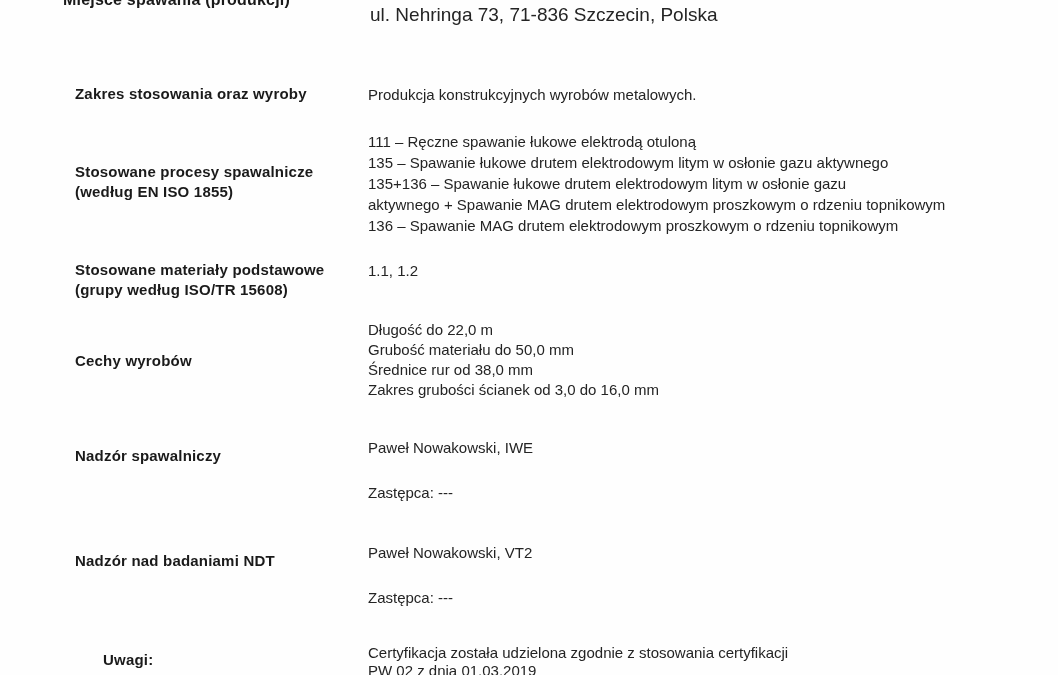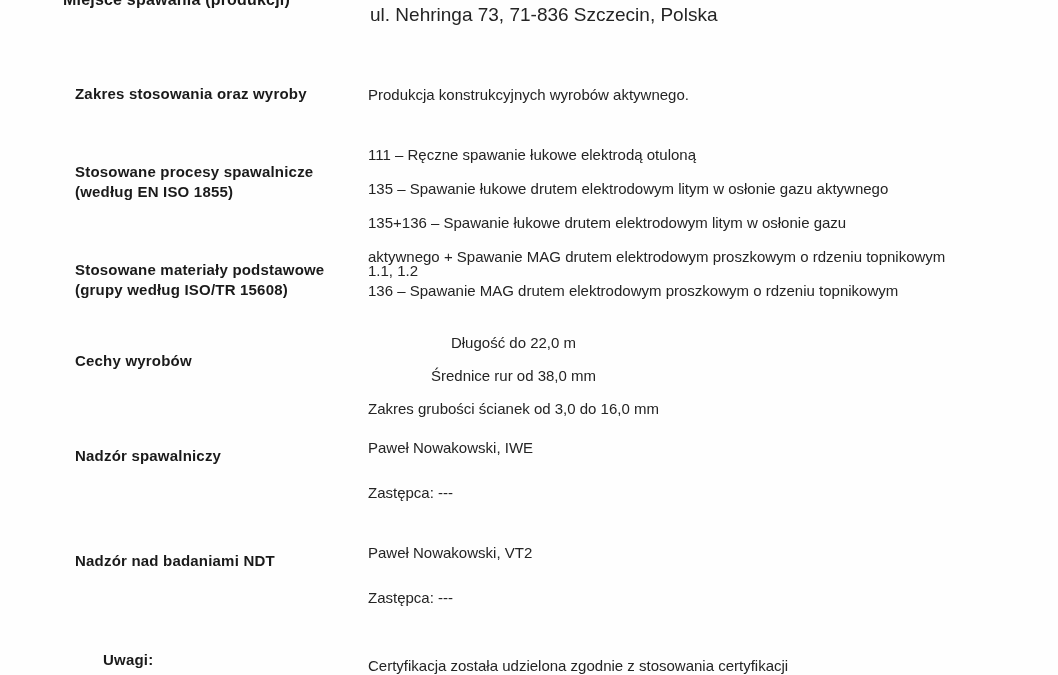--- a/index.html
+++ b/index.html
@@ -35,59 +35,59 @@
     white-space: nowrap;
   }
   .val-block {
     position: absolute;
     font-size: 15px;
     color: #242424;
     white-space: nowrap;
   }
   .val-block > div {
     line-height: 21px;
-    margin-top: 13px;
   }
-  .val-block.lh20 > div { line-height: 20px; text-align: center; }
+  .val-block.lh20 > div { line-height: 20px; }
   .val-block.lh18 > div { line-height: 18px; }
   .address {
     font-size: 19px;
     line-height: 24px;
   }
   .lbl-top {
     font-size: 16px;
     white-space: nowrap;
   }
 </style>
 </head>
 <body>
 
 <div class="doc">
 
   <div class="lbl lbl-top" style="left:63px; top:-10px;">Miejsce spawania (produkcji)</div>
   <div class="val address" style="left:370px; top:3px;">ul. Nehringa 73, 71-836 Szczecin, Polska</div>
 
   <div class="lbl" style="left:75px; top:84px; width:300px;">Zakres stosowania oraz wyroby</div>
-  <div class="val" style="left:368px; top:85px;">Produkcja konstrukcyjnych wyrobów aktywnego.</div>
+  <div class="val" style="left:368px; top:85px;">Produkcja konstrukcyjnych wyrobów metalowych.</div>
 
   <div class="lbl" style="left:75px; top:162px; width:278px;">Stosowane procesy spawalnicze (według EN ISO 1855)</div>
   <div class="val-block" style="left:368px; top:131px;">
     <div>111 – Ręczne spawanie łukowe elektrodą otuloną</div>
     <div>135 – Spawanie łukowe drutem elektrodowym litym w osłonie gazu aktywnego</div>
     <div>135+136 – Spawanie łukowe drutem elektrodowym litym w osłonie gazu</div>
     <div>aktywnego + Spawanie MAG drutem elektrodowym proszkowym o rdzeniu topnikowym</div>
     <div>136 – Spawanie MAG drutem elektrodowym proszkowym o rdzeniu topnikowym</div>
   </div>
 
   <div class="lbl" style="left:75px; top:252px; width:300px;margin-top:8px;">Stosowane materiały podstawowe (grupy według ISO/TR 15608)</div>
   <div class="val" style="left:368px; top:261px;">1.1, 1.2</div>
 
   <div class="lbl" style="left:75px; top:351px;">Cechy wyrobów</div>
   <div class="val-block lh20" style="left:368px; top:320px;">
     <div>Długość do 22,0 m</div>
+    <div>Grubość materiału do 50,0 mm</div>
     <div>Średnice rur od 38,0 mm</div>
     <div>Zakres grubości ścianek od 3,0 do 16,0 mm</div>
   </div>
 
   <div class="lbl" style="left:75px; top:446px;">Nadzór spawalniczy</div>
   <div class="val" style="left:368px; top:438px;">Paweł Nowakowski, IWE</div>
   <div class="val" style="left:368px; top:483px;">Zastępca: ---</div>
 
   <div class="lbl" style="left:75px; top:551px;">Nadzór nad badaniami NDT</div>
   <div class="val" style="left:368px; top:543px;">Paweł Nowakowski, VT2</div>

